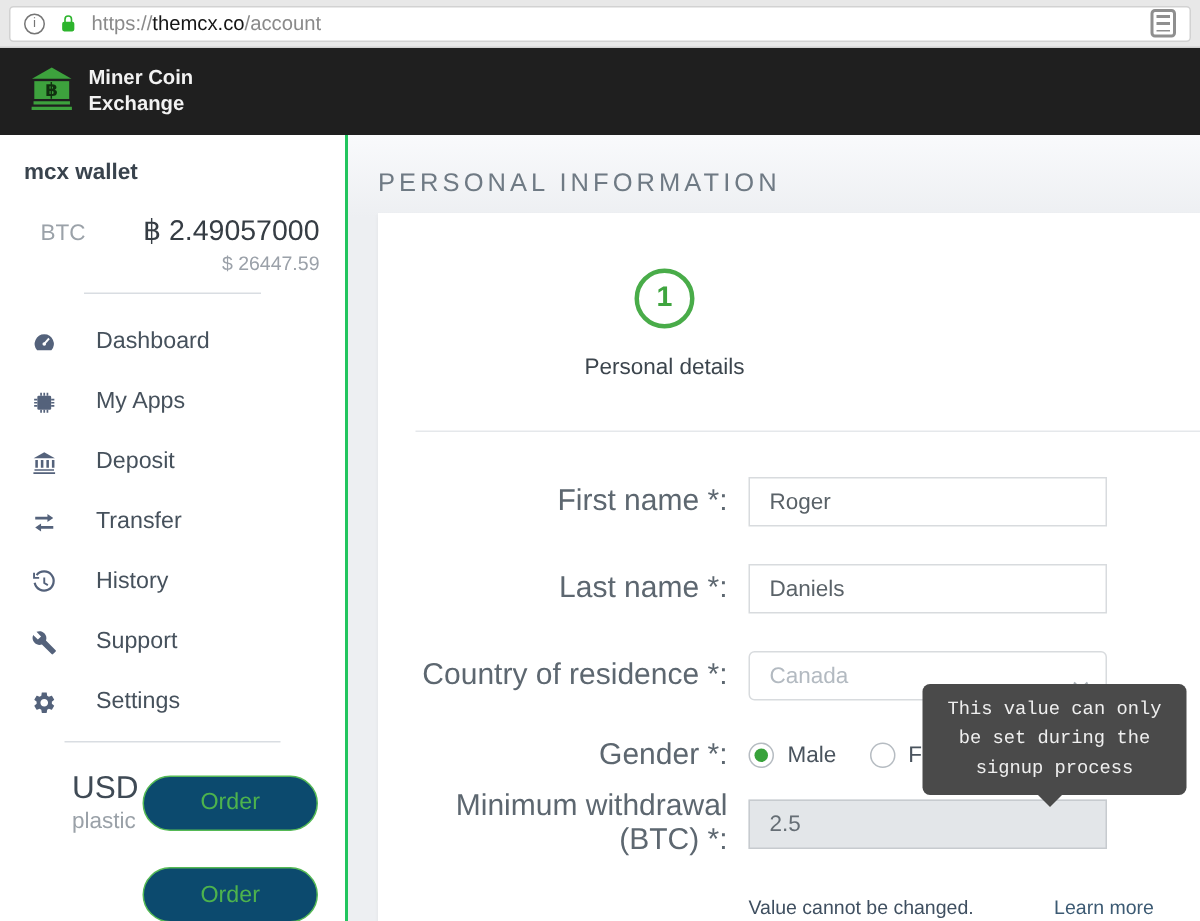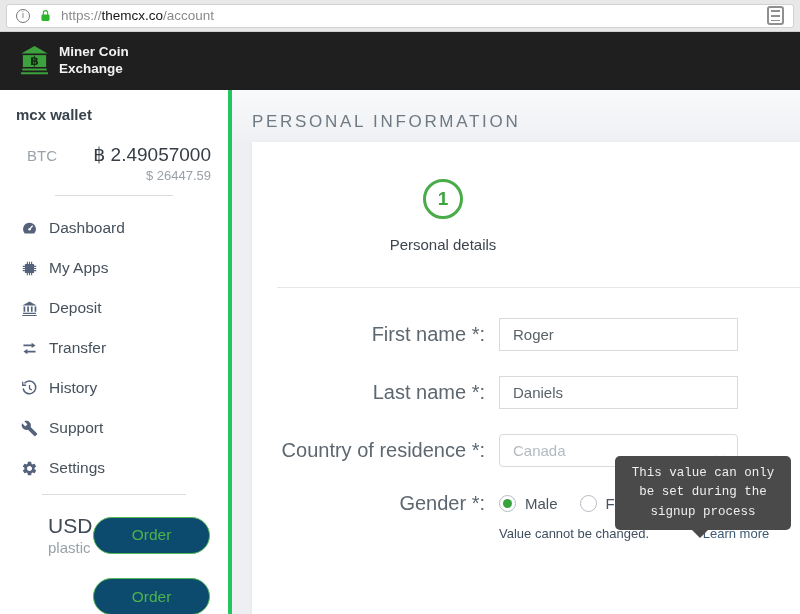--- a/index.html
+++ b/index.html
@@ -23,40 +23,40 @@
   .reader-icon i { display:block; width:100%; height:100%;
     background:repeating-linear-gradient(#8f8f8f 0 2px, transparent 2px 5px); }
 
   
   .app-header { height:58px; background:#1f1f1f; display:flex; align-items:center;
     padding-left:19px; gap:9px; }
   .brand-text { color:#f2f2f2; font-weight:bold; font-size:13.5px; line-height:1.25; }
 
   
   .content { display:flex; height:524px; }
-  .sidebar { width:232px; background:#fff; border-right:4px solid #22c55e; flex-shrink:0; }
+  .sidebar { width:232px; background:#fff; border-right:2px solid #22c55e; flex-shrink:0; }
   .main { flex:1; background:linear-gradient(180deg,#f9fafc 0%,#edeff2 55px,#edeff2 100%);
     padding:22px 0 0 20px; }
 
   
   .side-heading { font-size:15px; font-weight:bold; color:#39434d; margin:16px 0 0 16px; }
   .wallet-row { display:flex; justify-content:space-between; align-items:flex-start;
     padding:0 17px 0 27px; margin-top:20px; }
   .wallet-cur { color:#9ba2a9; font-size:15px; margin-top:4px; }
   .wallet-amounts { text-align:right; }
   .wallet-btc { color:#363d44; font-size:19px;text-align:center; }
   .wallet-usd { color:#9ba1a9; font-size:13px; margin-top:2px; }
   .side-divider { border:none; border-top:1px solid #d9dde2; width:118px; margin:12px auto 0; }
   .side-divider.wide { width:144px; margin-top:6px; }
 
   .nav { list-style:none; margin-top:12px; }
   .nav li { height:40px; display:flex; align-items:center; padding-left:19px; gap:10px;
     cursor:pointer; }
   .nav .nicon { width:20px; display:flex; justify-content:center; color:#54627b; }
-  .nav .nlabel { font-size:15.5px; color:#46515c; }
+  .nav .nlabel { font-size:15.5px; color:#46515c;margin-left:15px; }
 
   .card-row { display:flex; align-items:center; margin:19px 18px 0 48px; }
   .card-row.second { margin-top:22px; }
   .card-cur { font-size:21px; color:#3f4a55; }
   .card-mat { font-size:15px; color:#9aa1a8; margin-top:1px; }
   .order-btn { margin-left:auto; width:117px; height:37px; border:1.5px solid #55b955;
     border-radius:19px; background:#0c4a6e; color:#4db34d; font-size:15.5px;
     font-family:inherit; cursor:pointer; }
 
   
@@ -274,20 +274,26 @@
               <span class="radio selected"></span>
               <span class="radio-label">Male</span>
             </span>
             <span class="radio-opt">
               <span class="radio"></span>
               <span class="radio-label">Female</span>
             </span>
           </span>
         </div>
 
+        <div class="form-row">
+          <label class="form-label">Minimum withdrawal (BTC) *:</label>
+          <span class="form-field">
+            <input class="text-input input-disabled" type="text" disabled="" value="2.5" style="">
+          </span>
+        </div>
 
         <div class="help-row">
           <span>Value cannot be changed.</span>
           <a class="help-link" href="#">Learn more</a>
         </div>
       </div>
     </div>
   </div>
 </div>
 

